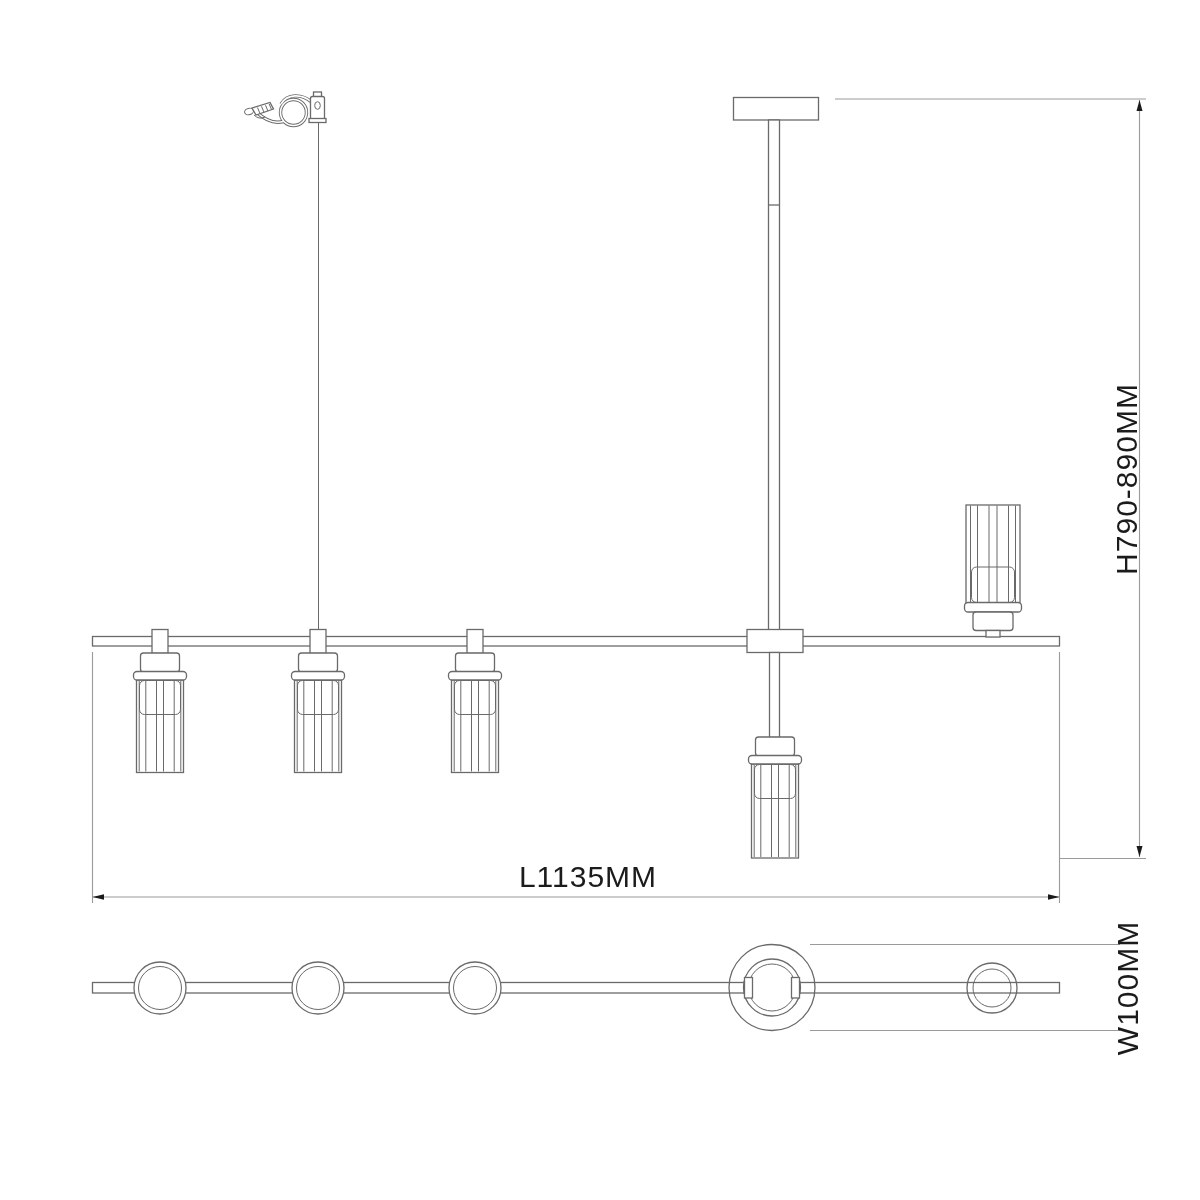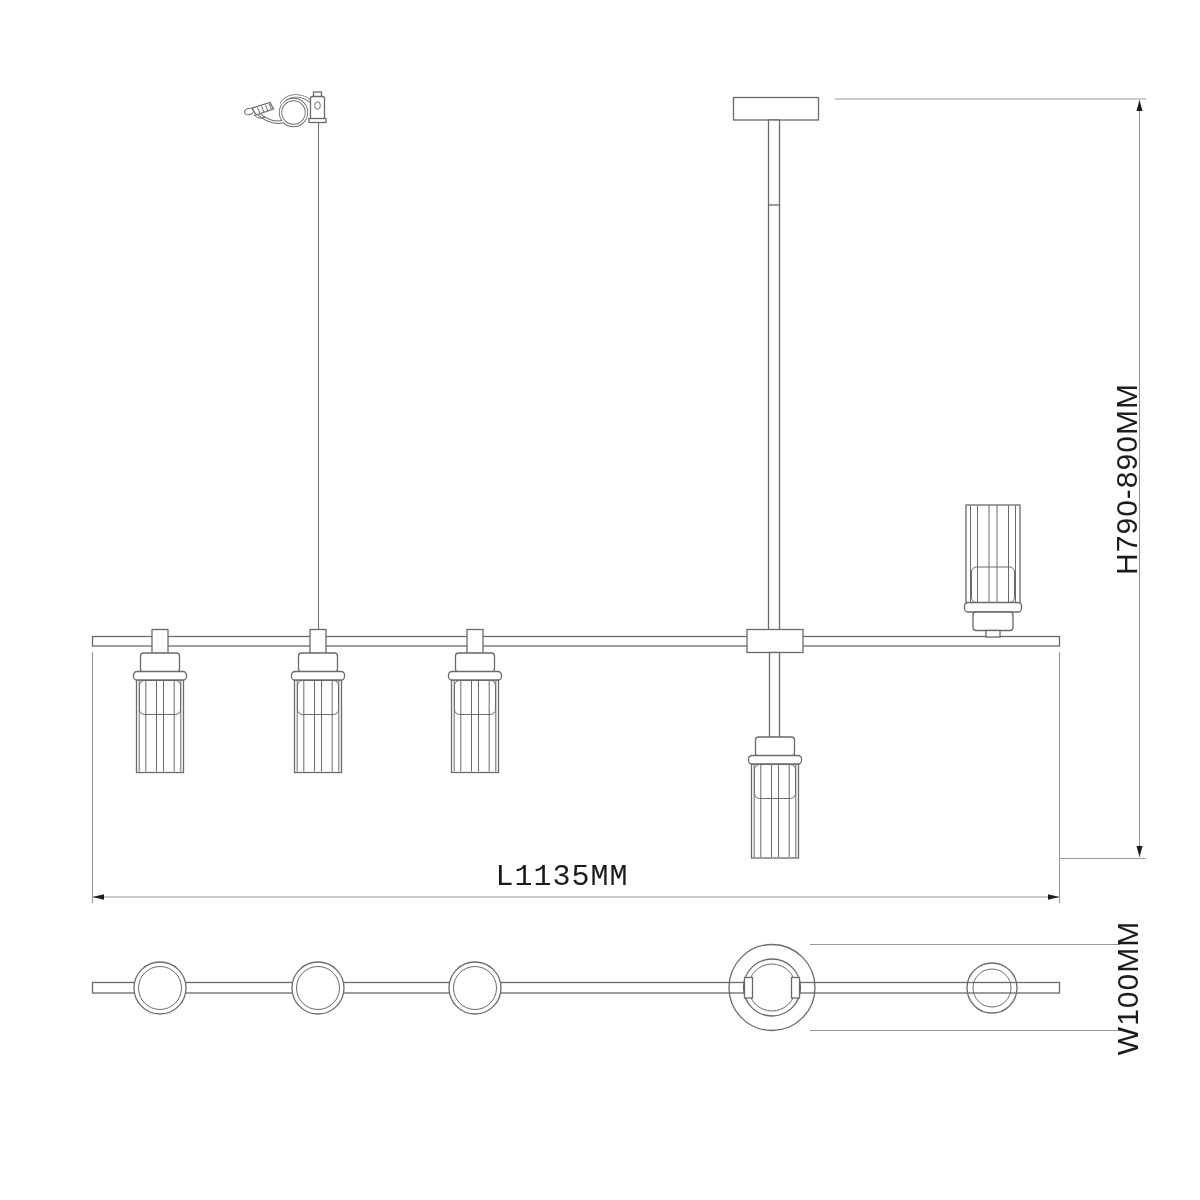--- a/index.html
+++ b/index.html
@@ -21,21 +21,21 @@
   .cableI { fill:none; stroke:#ffffff; stroke-width:1.6; }
 
   .dim-label {
     position:absolute;
     color: var(--label-text,#1b1b1b);
     font-size:30px;
     letter-spacing:1px;
     white-space:nowrap;
     line-height:1;
   }
-  #label-length { left:562px; top:892px; transform:translate(-50%,-100%);font-family:Liberation Mono, monospace; }
+  #label-length { left:588px; top:892px; transform:translate(-50%,-100%); }
   #label-height { left:1127px; top:479px; transform:translate(-50%,-50%) rotate(-90deg); }
   #label-width  { left:1128px; top:988px; transform:translate(-50%,-50%) rotate(-90deg); }
 </style>
 </head>
 <body>
 
 <div class="canvas">
 
 <svg width="1200" height="1200" viewBox="0 0 1200 1200">
 

